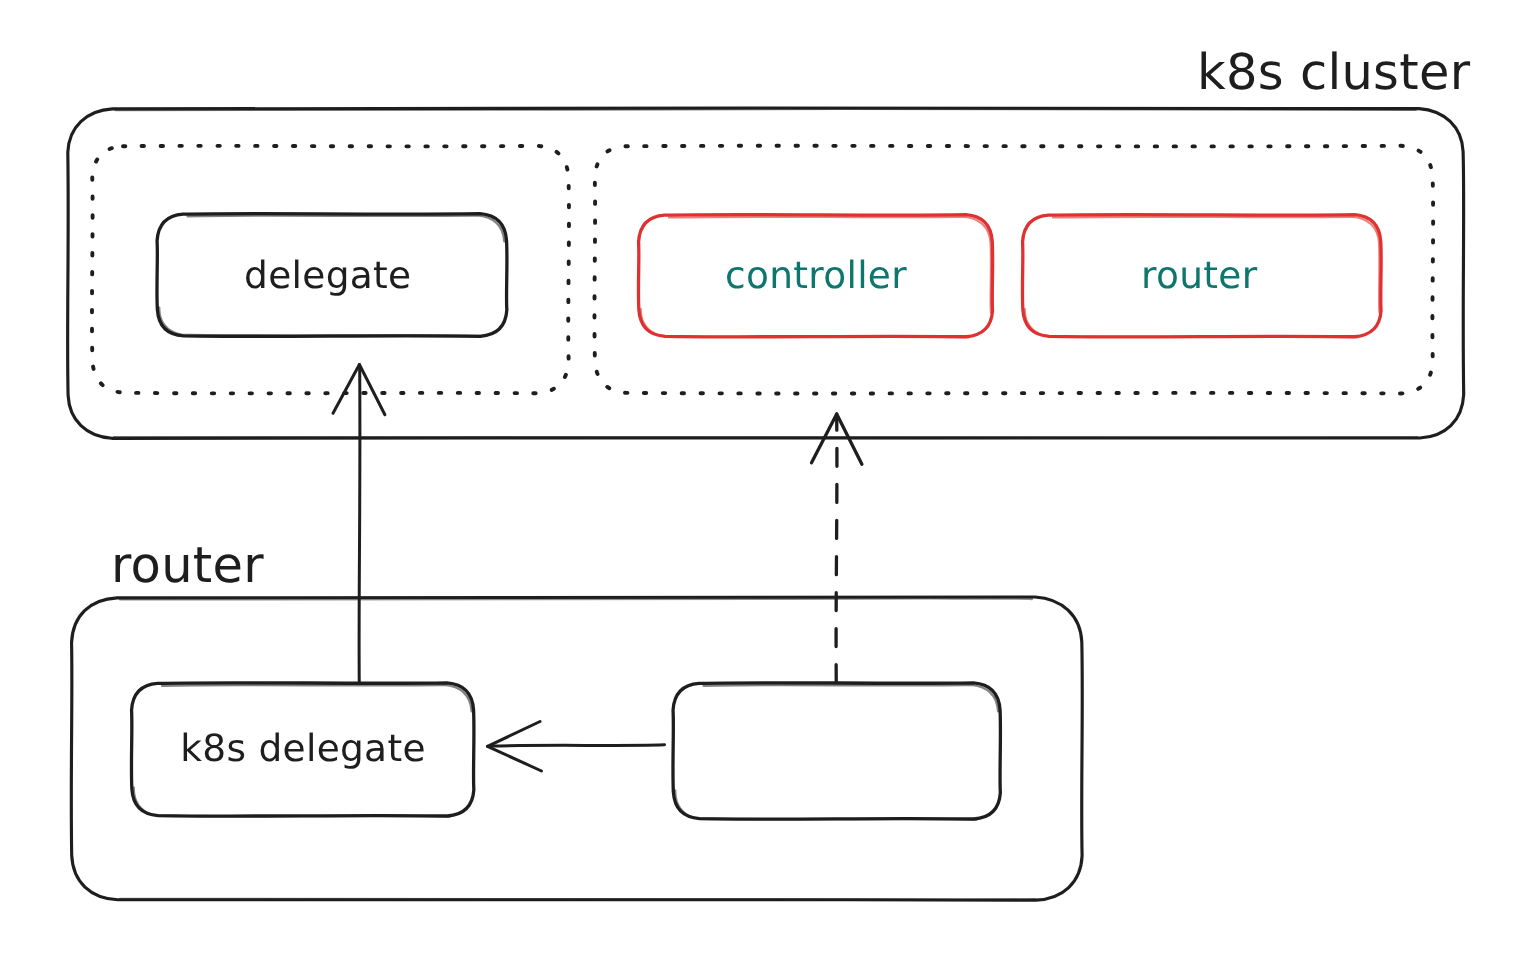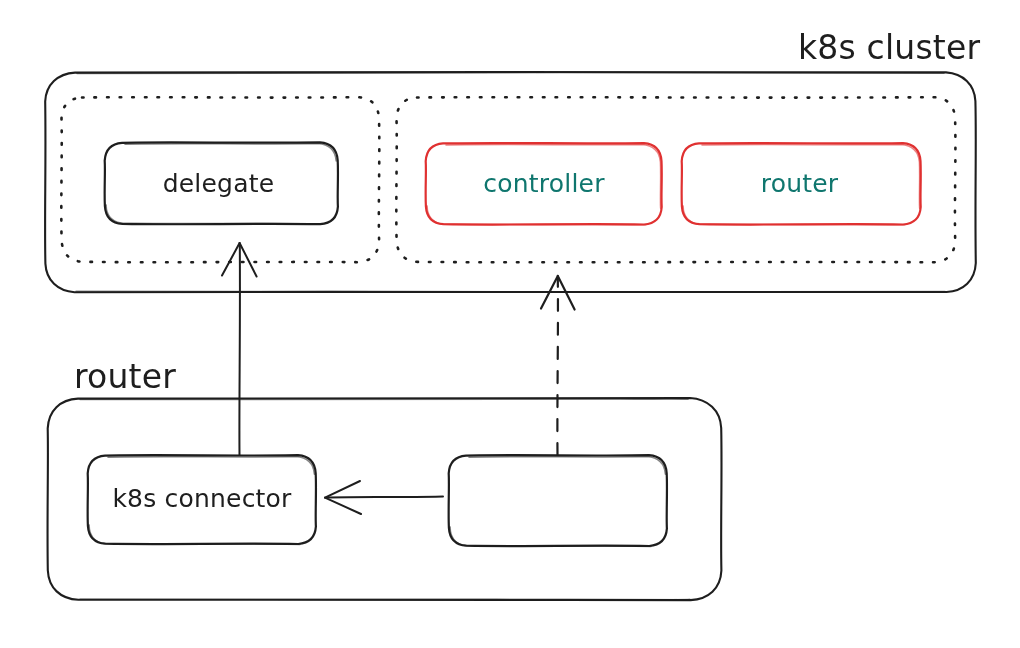--- a/index.html
+++ b/index.html
@@ -204,16 +204,16 @@
   <div class="lbl cap" style="left:798px; top:28px;">k8s cluster</div>
 
   <div class="lbl cap" style="left:74px; top:357px;">router</div>
 
   <div class="lbl node-label node-text" style="left:105px; top:170px; width:227px; height:28px;">delegate</div>
 
   <div class="lbl node-label node-text red" style="left:426px; top:170px; width:236px; height:28px;">controller</div>
 
   <div class="lbl node-label node-text red" style="left:648px; top:170px; width:239px; height:28px;padding-left:32px;">router</div>
 
-  <div class="lbl node-label node-text" style="left:88px; top:485px; width:228px; height:28px;">k8s connector</div>
+  <div class="lbl node-label node-text" style="left:88px; top:485px; width:228px; height:28px;">k8s delegate</div>
 
 
 </div>
 
 </body></html>

